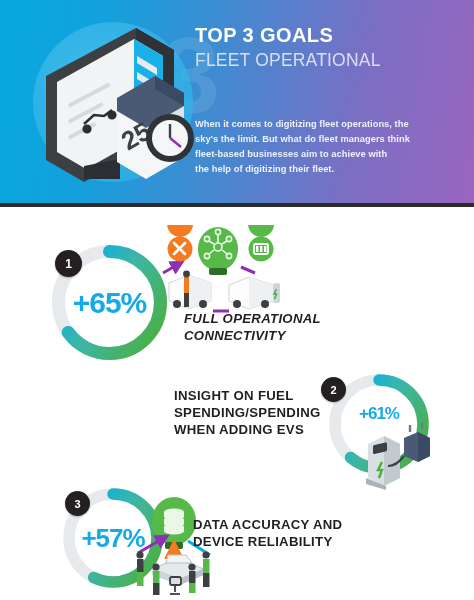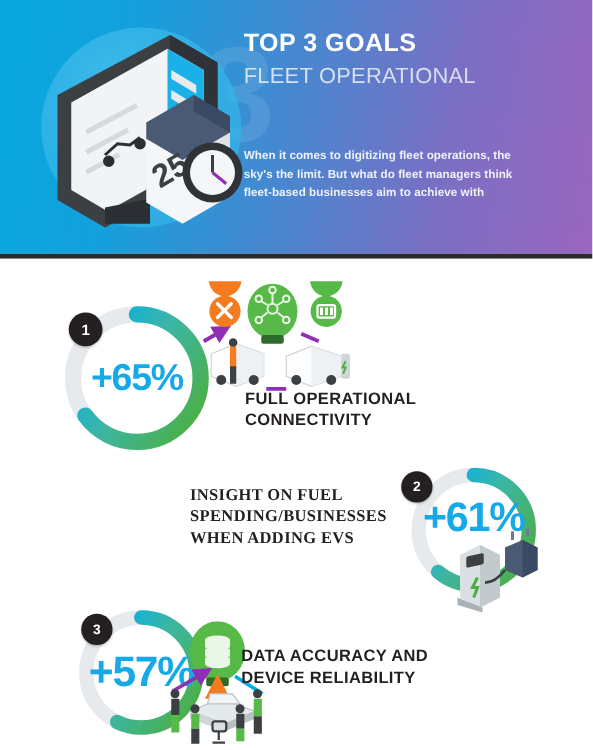--- a/index.html
+++ b/index.html
@@ -95,20 +95,21 @@
 
   <div class="hdr-text">
     <div class="h-title">TOP 3 GOALS</div>
     <div class="h-sub">FLEET OPERATIONAL</div>
   </div>
 
   <div class="h-body">
     <p>When it comes to digitizing fleet operations, the</p>
     <p>sky's the limit. But what do fleet managers think</p>
     <p>fleet-based businesses aim to achieve with</p>
+    <p>the help of digitizing their fleet.</p>
   </div>
 </div>
 <div class="divider"></div>
 
 <div class="body-area">
 
   <div class="goal" style="left:0;top:0;width:474px;height:160px;">
 
     <div class="donut" style="left:47px;top:33px;width:125px;height:125px;">
       <svg width="125" height="125" viewBox="0 0 125 125">
@@ -180,82 +181,82 @@
       <rect x="29" y="68" width="5" height="14" fill="#3c4043"></rect>
 
       <path d="M74 60 L94 52 L118 60 L118 76 L94 84 L74 76 Z" fill="#fdfdfd" stroke="#cfd4d8" stroke-width="1"></path>
       <path d="M94 52 L118 60 L118 76 L94 84 Z" fill="#eef1f3"></path>
       <circle cx="82" cy="79" r="4" fill="#3c4043"></circle>
         <circle cx="110" cy="79" r="4" fill="#3c4043"></circle>
       <rect x="118" y="58" width="7" height="20" rx="2" fill="#cfd6da"></rect>
       <path d="M121.5 64 l-2.5 5 h2.5 l-2 5" stroke="#4caf3e" stroke-width="1.6" fill="none"></path>
     </svg>
 
-    <div class="glabel" style="left:196px;top:104px;width:200px;">
+    <div class="glabel" style="left:184px;top:104px;width:200px;font-style:italic;">
       <div>FULL OPERATIONAL</div>
       <div>CONNECTIVITY</div>
     </div>
   </div>
 
   <div class="goal" style="left:0;top:155px;width:474px;height:130px;">
 
     <div class="donut" style="left:325px;top:8px;width:108px;height:108px;">
       <svg width="108" height="108" viewBox="0 0 108 108">
         <defs>
           <linearGradient id="g2" x1="0.75" y1="0" x2="0.1" y2="1">
             <stop offset="0%" stop-color="#00aeef"></stop>
             <stop offset="45%" stop-color="#3cb6a5"></stop>
             <stop offset="100%" stop-color="#4caf3e"></stop>
           </linearGradient>
         </defs>
         <circle cx="54" cy="54" r="44" fill="none" stroke="#e6eaed" stroke-width="11.5"></circle>
         <circle cx="54" cy="54" r="44" fill="none" stroke="url(#g2)" stroke-width="11.5" stroke-linecap="round" stroke-dasharray="169 108" transform="rotate(-90 54 54)"></circle>
       </svg>
-      <div class="pct" style="font-size:33px;margin-top:-10px;">+61%</div>
+      <div class="pct" style="font-size:17px;margin-top:-10px;">+61%</div>
     </div>
 
     <div class="badge" style="left:321px;top:15px;width:25px;height:25px;font-size:11px;">2</div>
 
     <svg class="art" style="left:360px;top:60px;width:75px;height:68px;" viewBox="0 0 75 68">
       <path d="M8 22 L24 14 L40 22 L40 56 L24 64 L8 56 Z" fill="#d9dfe3"></path>
       <path d="M24 14 L40 22 L40 56 L24 64 Z" fill="#c2cace"></path>
       <path d="M6 56 L26 64 L26 68 L6 62 Z" fill="#aab3b8"></path>
       <rect x="13" y="26" width="14" height="9" rx="1.5" fill="#3c4043" transform="skewY(-12)"></rect>
       <path d="M22 40 l-4 8 h4 l-3 8" stroke="#4caf3e" stroke-width="2.4" fill="none"></path>
       <path d="M44 16 L58 10 L70 16 L70 34 L58 40 L44 34 Z" fill="#4a5a75"></path>
       <path d="M58 10 L70 16 L70 34 L58 40 Z" fill="#3b4a63"></path>
       <g stroke="#6b7a90" stroke-width="2.4" fill="none">
         <line x1="50" y1="10" x2="50" y2="3"></line>
           <line x1="62" y1="7" x2="62" y2="1"></line>
       </g>
       <path d="M44 34 C38 42 32 44 28 44" stroke="#3c4043" stroke-width="2.2" fill="none"></path>
     </svg>
 
-    <div class="glabel" style="left:152px;top:26px;width:190px;font-family:Liberation Serif, serif;">
+    <div class="glabel" style="left:174px;top:26px;width:190px;">
       <div>INSIGHT ON FUEL</div>
-      <div>SPENDING/BUSINESSES</div>
+      <div>SPENDING/SPENDING</div>
       <div>WHEN ADDING EVS</div>
     </div>
   </div>
 
   <div class="goal" style="left:0;top:272px;width:474px;height:121px;">
 
     <div class="donut" style="left:59px;top:5px;width:108px;height:108px;">
       <svg width="108" height="108" viewBox="0 0 108 108">
         <defs>
           <linearGradient id="g3" x1="0.75" y1="0" x2="0.1" y2="1">
             <stop offset="0%" stop-color="#00aeef"></stop>
             <stop offset="45%" stop-color="#3cb6a5"></stop>
             <stop offset="100%" stop-color="#4caf3e"></stop>
           </linearGradient>
         </defs>
         <circle cx="54" cy="54" r="44" fill="none" stroke="#e6eaed" stroke-width="11.5"></circle>
         <circle cx="54" cy="54" r="44" fill="none" stroke="url(#g3)" stroke-width="11.5" stroke-linecap="round" stroke-dasharray="158 119" transform="rotate(-90 54 54)"></circle>
       </svg>
-      <div class="pct" style="font-size:34px;">+57%</div>
+      <div class="pct" style="font-size:26px;">+57%</div>
     </div>
 
     <div class="badge" style="left:65px;top:12px;width:25px;height:25px;font-size:11px;">3</div>
 
     <svg class="art" style="left:118px;top:18px;width:116px;height:100px;" viewBox="0 0 116 100">
 
       <ellipse cx="56" cy="24" rx="22" ry="24" fill="#57b947"></ellipse>
       <rect x="47" y="45" width="18" height="7" rx="2" fill="#2f6b28"></rect>
       <g fill="#eaf7e6">
         <ellipse cx="56" cy="15" rx="10" ry="3.6"></ellipse>

